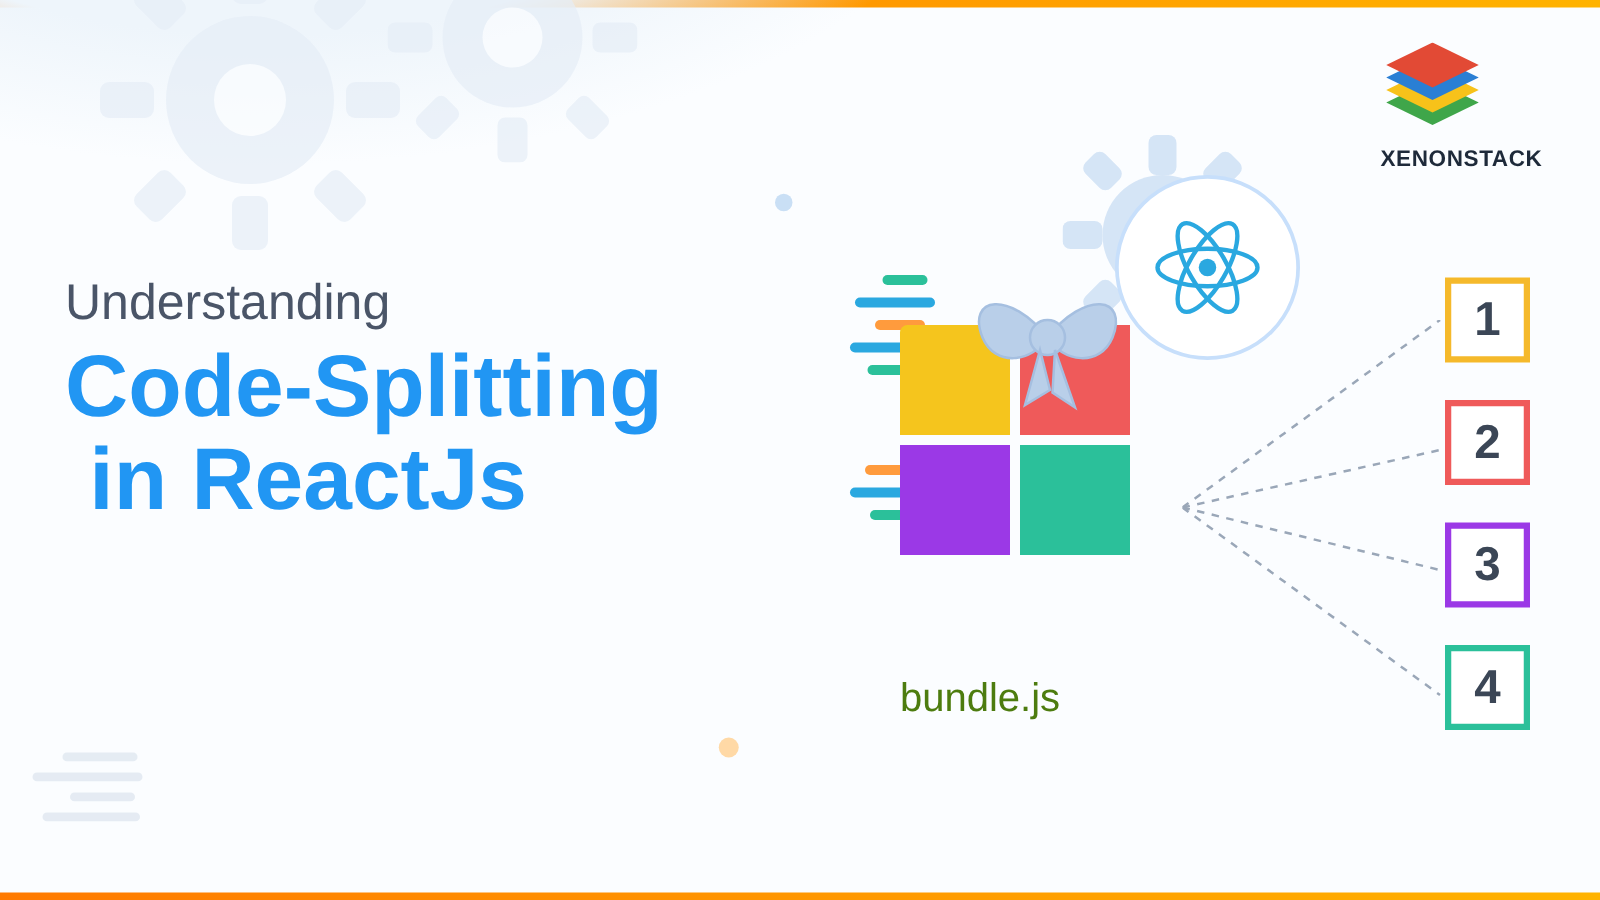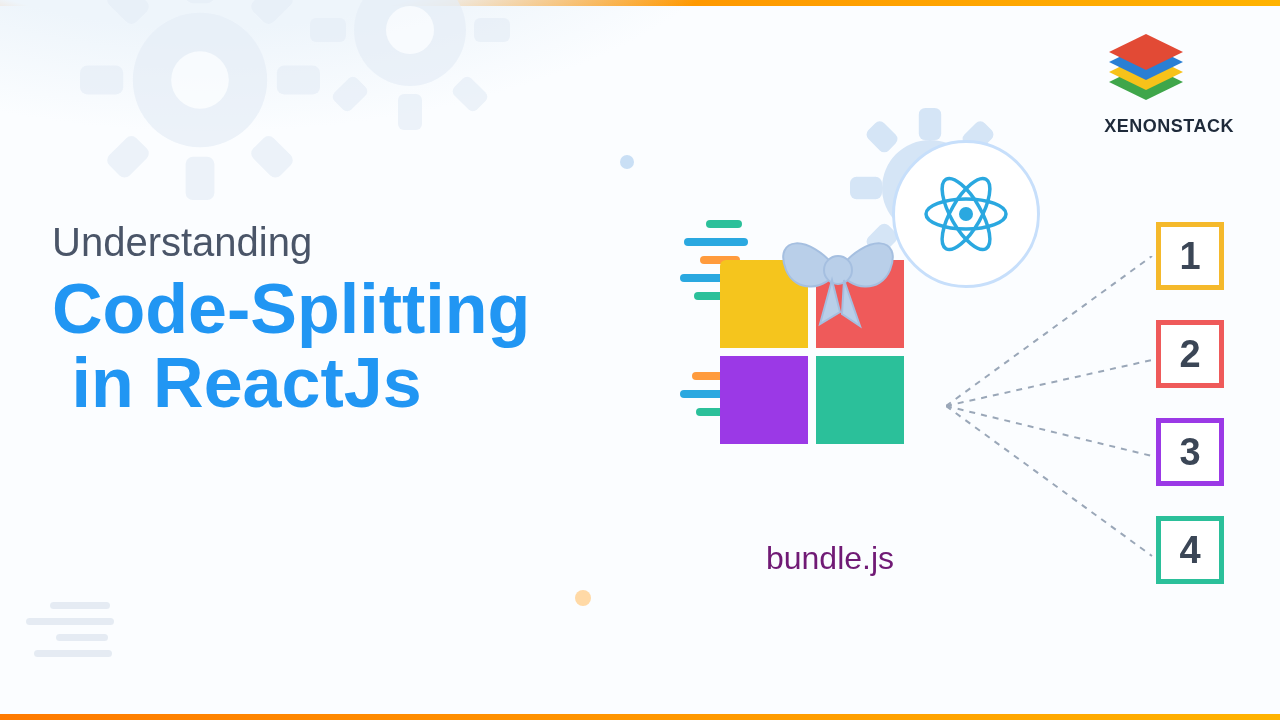--- a/index.html
+++ b/index.html
@@ -43,22 +43,22 @@
   .sq.red    { background:#ef5a5a; left:96px; top:0; }
   .sq.purple { background:#9b39e6; left:0; top:96px; }
   .sq.green  { background:#2bc09a; left:96px; top:96px; }
   .bow {
     position:absolute; left:48px; top:-58px; width:140px; height:140px; z-index:4;
   }
   .codebars { position:absolute; left:-40px; top:-40px; }
   .codebars span, .codebars2 span { display:block; height:8px; border-radius:4px; margin-bottom:10px; }
   .codebars2 { position:absolute; left:-40px; top:112px; }
   .bundle-label {
-    position:absolute; left:720px; top:540px; width:220px; text-align:center;
-    font-size:32px; color:#701a75; z-index:3;
+    position:absolute; left:720px; top:540px; width:220px; 
+    font-size:32px; color:#4d7c0f; z-index:3;
   }
   .react-badge {
     position:absolute; left:892px; top:140px; width:148px; height:148px;
     border-radius:50%; background:#fff; border:3px solid #c7dffb;
     display:flex; align-items:center; justify-content:center; z-index:4;
   }
   .react-gear { position:absolute; left:850px; top:108px; z-index:2; opacity:.85; }
   .chunks { position:absolute; right:56px; top:222px; z-index:3; }
   .chunk {
     width:68px; height:68px; border:5px solid; display:flex; align-items:center; justify-content:center;

